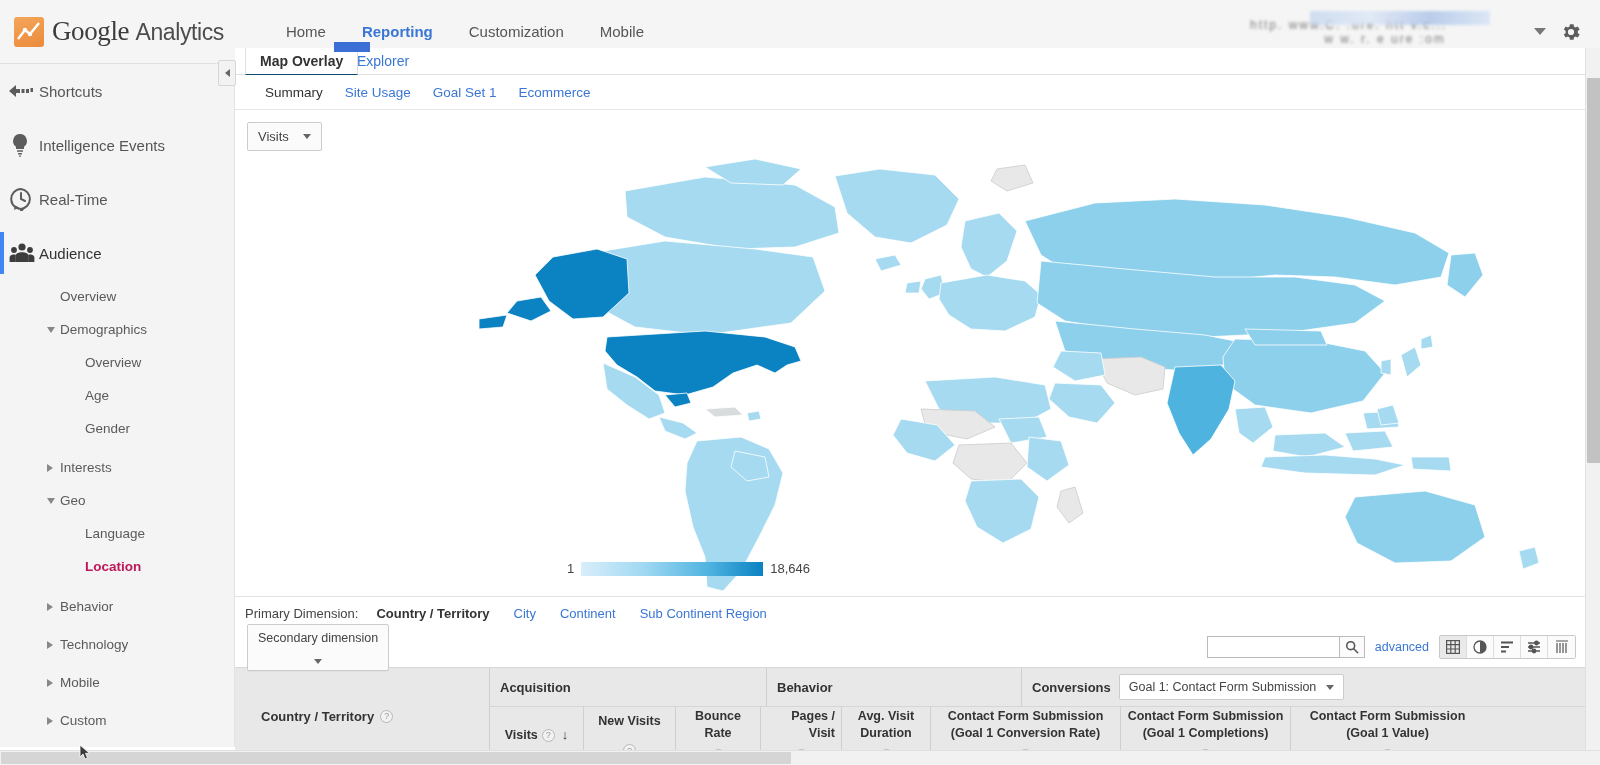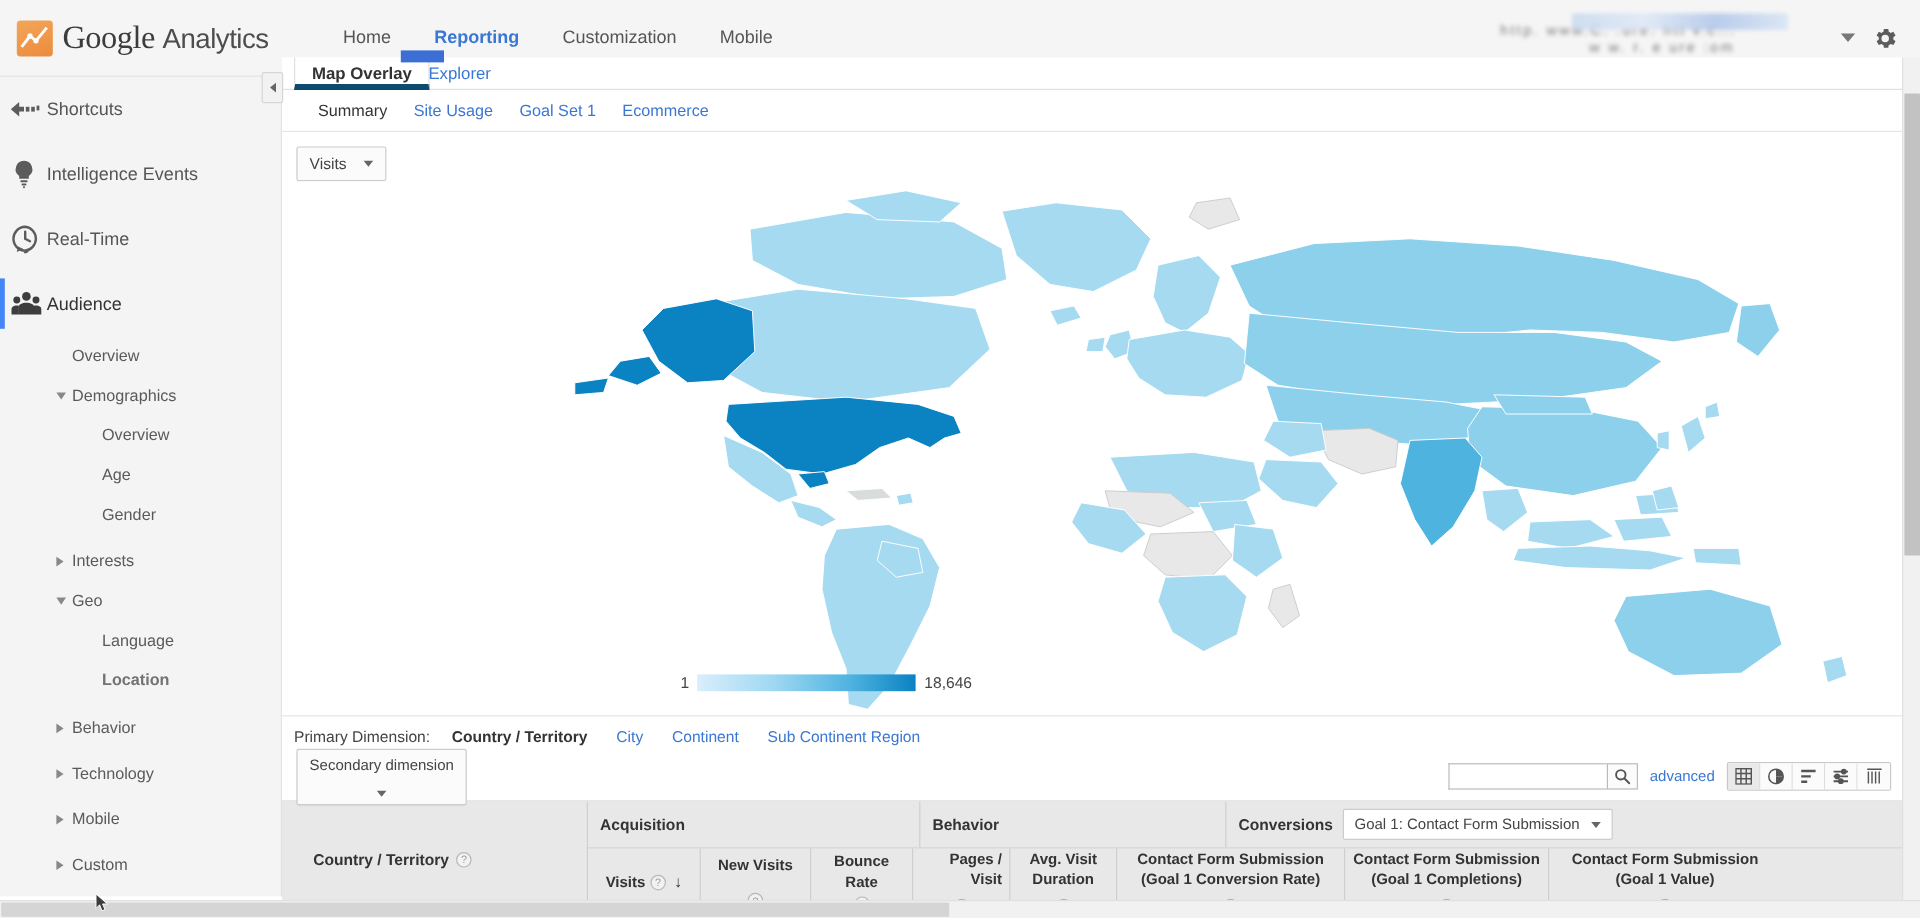--- a/index.html
+++ b/index.html
@@ -79,21 +79,21 @@
   .side-main .ico { width: 30px; display: flex; align-items: center; justify-content: flex-start; }
   .side-main.active { color: #333; }
   .side-main.active::before {
     content:""; position:absolute; left:0; top:6px; bottom:6px; width:4px; background:#4285f4;
   }
   .side-sub {
     font-size: 13.5px; color: #5a5a5a; padding: 9px 0 9px 60px; cursor: pointer;
     position: relative;
   }
   .side-sub.lvl2 { padding-left: 85px; }
-  .side-sub.sel { font-weight: bold; color: #737373; }
+  .side-sub.sel { font-weight: bold; color: #be185d; }
   .tw {
     position: absolute; left: 47px; top: 50%; transform: translateY(-50%);
     width: 0; height: 0;
   }
   .tw.closed { border-top: 4px solid transparent; border-bottom: 4px solid transparent; border-left: 6px solid #888; }
   .tw.open { border-left: 4px solid transparent; border-right: 4px solid transparent; border-top: 6px solid #888; }
 
   .collapse-btn {
     position: absolute; left: 218px; top: 60px; width: 18px; height: 26px;
     background: #f2f2f2; border: 1px solid #d6d6d6; border-radius: 2px;
@@ -113,21 +113,21 @@
     height: 27px; background: #fff; position: relative;
     border-bottom: 1px solid #e0e0e0;
   }
   .tab {
     position: absolute; top: 0; font-size: 14px; padding: 0 14px;
     line-height: 26px; height: 27px;
   }
   .tab.active {
     left: 10px; color: #333; font-weight: bold;
     border-left: 1px solid #e0e0e0; border-right: 1px solid #e0e0e0;
-    background: #fff; border-bottom: 5px solid #0c4a6e;
+    background: #fff; border-bottom: 1px solid #0c4a6e;
   }
   .tab.active::after {
     content:""; position:absolute; left: 88px; top: -6px; width: 36px; height: 10px;
     background: #3b6fd6;
   }
   .tab.link { left: 108px; color: #3a77d4; cursor: pointer; }
 
   .subtabs {
     display: flex; align-items: center; gap: 22px; height: 35px;
     padding-left: 12px; border-bottom: 1px solid #e6e6e6; font-size: 13.5px;
@@ -622,21 +622,21 @@
         <div class="hdr-row">
           <div class="hc" style="width:94px;">
             <span>Visits</span>
             <span class="q">?</span>
             <span class="sortarrow">↓</span>
           </div>
           <div class="hc" style="width:92px;">
             <span>New Visits</span>
             <span class="q">?</span>
           </div>
-          <div class="hc" style="width:85px;flex-direction:column;">
+          <div class="hc" style="width:85px;">
             <span>Bounce Rate</span>
             <span class="q">?</span>
           </div>
           <div class="hc" style="width:81px;text-align:right;">
             <span>Pages / Visit</span>
             <span class="q">?</span>
           </div>
           <div class="hc" style="width:89px;">
             <span>Avg. Visit Duration</span>
             <span class="q">?</span>

